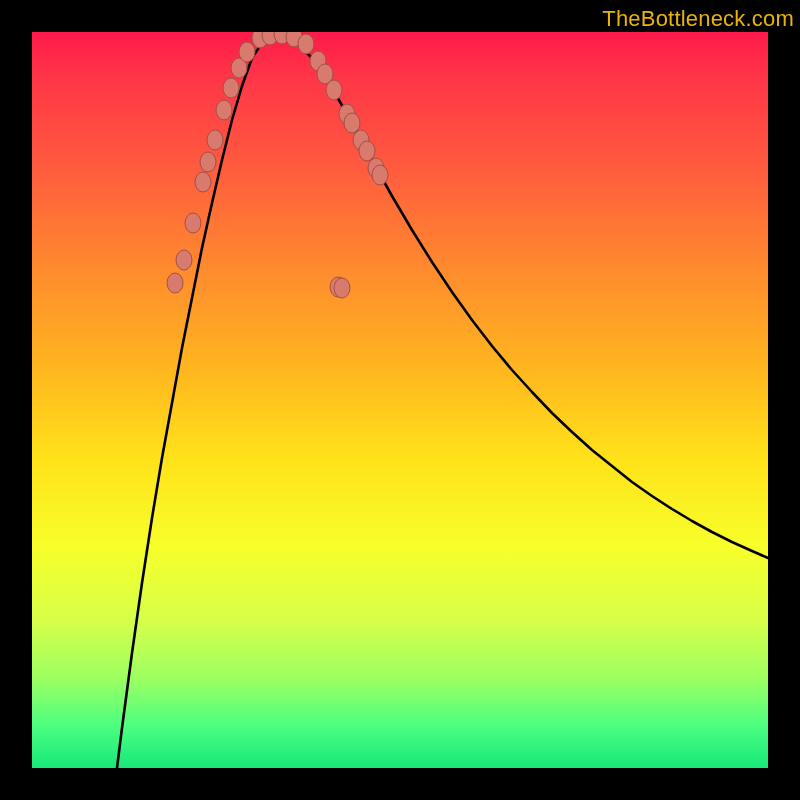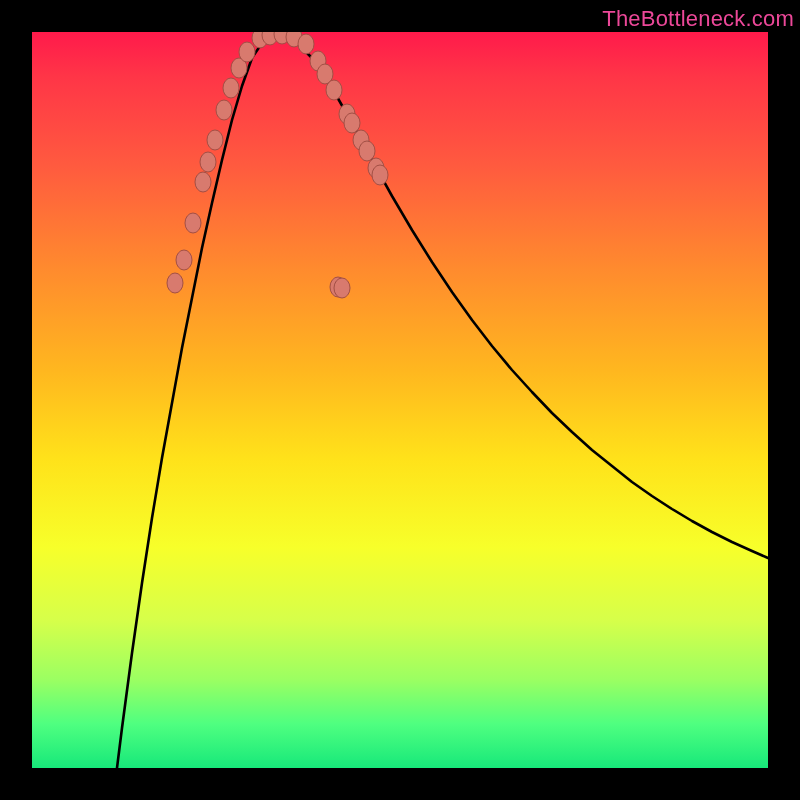--- a/index.html
+++ b/index.html
@@ -35,21 +35,21 @@
       #f7ff2a 70%,
       #d6ff4a 80%,
       #9bff62 88%,
       #4fff80 94%,
       #17e87a 100%);
   }
   .watermark {
     position: absolute;
     top: 6px;
     right: 6px;
-    color: #ec4899;
+    color: #eab308;
     font-size: 22px;
     letter-spacing: 0.2px;
     font-family: Arial, sans-serif;
   }
   svg.curve {
     position: absolute;
     top: 0;
     left: 0;
     width: 736px;
     height: 736px;

